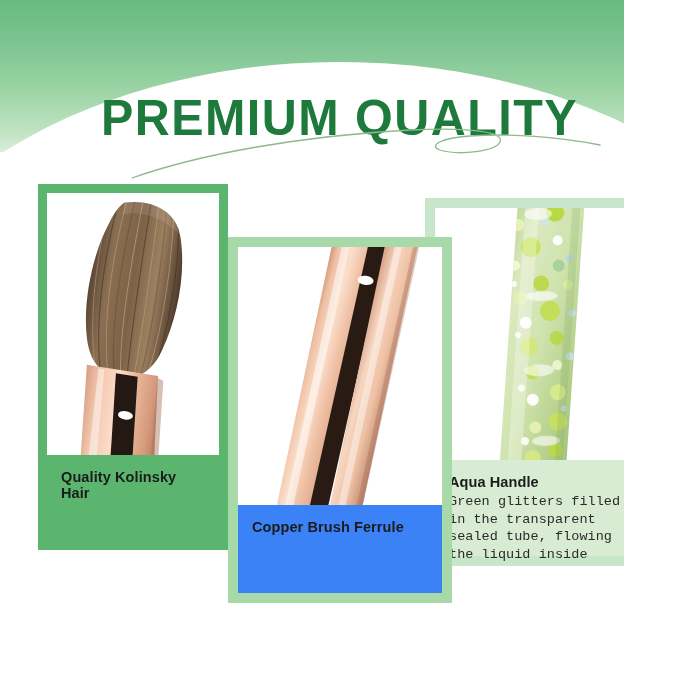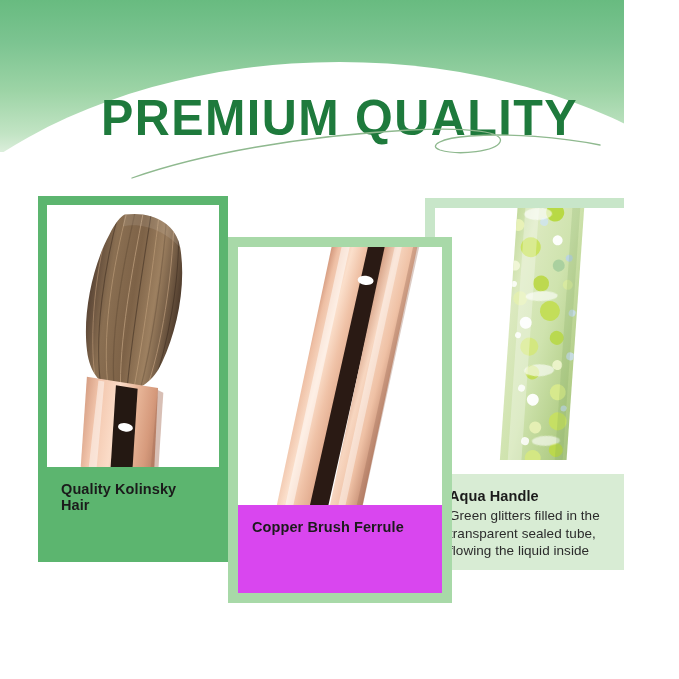--- a/index.html
+++ b/index.html
@@ -57,42 +57,42 @@
     padding:14px 14px 14px 14px;
   }
   .panel h3{
     margin:0 0 3px 0;
     font-family:"Liberation Sans", sans-serif;
     font-size:14.5px;font-weight:bold;color:#1b1b1b;
     letter-spacing:0.1px;
   }
   .panel p{
     margin:0;
-    font-family:Liberation Sans, sans-serif;
+    font-family:Liberation Mono, monospace;
     font-size:13.5px;line-height:17.5px;color:#2b2b2b;
     letter-spacing:0.05px;
   }
 
   
-  #card1{left:38px;top:196px;width:190px;height:366px;z-index:3;}
+  #card1{left:38px;top:184px;width:190px;height:366px;z-index:3;}
   #card1 .frame{height:366px;border:9px solid #5cb56f;}
   #card1 .photo{left:9px;top:9px;width:172px;height:262px;}
   #card1 .panel{left:9px;top:271px;width:172px;height:86px;background:#5cb56f;}
 
   
   #card2{left:228px;top:237px;width:224px;height:366px;z-index:2;}
   #card2 .frame{height:366px;border:10px solid #a8d9a8;}
   #card2 .photo{left:10px;top:10px;width:204px;height:258px;}
-  #card2 .panel{left:10px;top:268px;width:204px;height:88px;background:#d946ef;}
+  #card2 .panel{left:10px;top:268px;width:204px;height:88px;background:#3b82f6;}
 
   
   #card3{left:425px;top:198px;width:223px;height:368px;z-index:1;}
   #card3 .frame{height:368px;border:10px solid #c8e6c9;}
   #card3 .photo{left:10px;top:10px;width:203px;height:252px;}
-  #card3 .panel{left:10px;top:276px;width:203px;height:96px;background:#d8ecd4;}
+  #card3 .panel{left:10px;top:262px;width:203px;height:96px;background:#d8ecd4;}
 
   .photo svg{display:block;width:100%;height:100%;}
 </style>
 </head>
 <body>
 
 <div id="stage">
 
   <div class="header-band">
     <div class="header-arc"></div>

